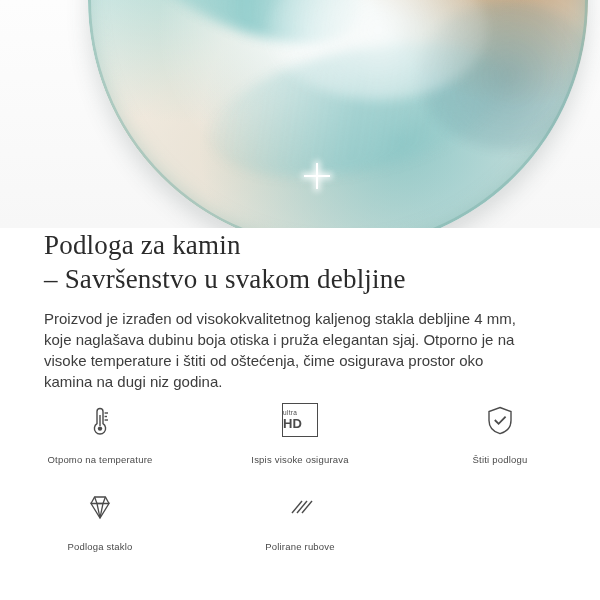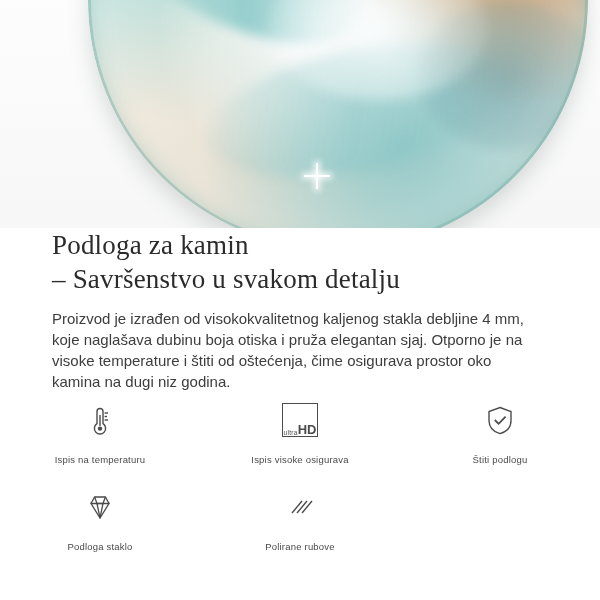--- a/index.html
+++ b/index.html
@@ -87,21 +87,21 @@
     position: absolute;
     background: #ffffff;
     box-shadow: 0 0 6px 2px rgba(255,255,255,0.9);
   }
   .sparkle::before { left: 12px; top: 0; width: 2px; height: 26px; }
   .sparkle::after  { left: 0; top: 12px; width: 26px; height: 2px; }
 
   
   .content {
     position: absolute;
-    left: 16px;
+    left: 8px;
     top: 228px;
     width: 546px;
   }
   .headline {
     margin: 0;
     padding: 0 36px;
     font-family: "Liberation Serif", serif;
     font-weight: 400;
     font-size: 27px;
     line-height: 34px;
@@ -148,22 +148,22 @@
     font-size: 9.5px;
     color: #4a4a4a;
     text-align: center;
     letter-spacing: 0.2px;
   }
   .hd-badge {
     width: 34px;
     height: 32px;
     border: 1.6px solid #4b4b4b;
     display: flex;
-    flex-direction: row;
-    align-items: flex-end;
+    flex-direction: column;
+    align-items: flex-start;
     justify-content: center;
     line-height: 1;
   }
   .hd-badge .ultra {
     font-size: 6.5px;
     letter-spacing: 0.3px;
     color: #4b4b4b;
   }
   .hd-badge .hd {
     font-size: 13px;
@@ -186,39 +186,39 @@
       <div class="marble-streak s5"></div>
       <div class="marble-streak s6"></div>
       <div class="disc-ring"></div>
     </div>
     <div class="sparkle"></div>
   </div>
 
   <div class="content">
     <h1 class="headline">
       <span>Podloga za kamin</span>
-      <span class="line2">– Savršenstvo u svakom detalju</span>
+      <span class="line2">– Savršenstvo u svakom debljine</span>
     </h1>
     <p class="paragraph">Proizvod je izrađen od visokokvalitetnog kaljenog stakla debljine 4 mm, koje naglašava dubinu boja otiska i pruža elegantan sjaj. Otporno je na visoke temperature i štiti od oštećenja, čime osigurava prostor oko kamina na dugi niz godina.</p>
   </div>
 
   <div class="features">
 
     <div class="feature">
       <div class="feature-icon">
         <svg width="40" height="40" viewBox="0 0 40 40" fill="none" stroke="#4b4b4b" stroke-width="1.4">
           <path d="M20 8.5a3 3 0 0 0-3 3v12.2a5.6 5.6 0 1 0 6 0V11.5a3 3 0 0 0-3-3z"></path>
           <line x1="20" y1="15" x2="20" y2="26"></line>
           <circle cx="20" cy="28.6" r="2.2" fill="#4b4b4b" stroke="none"></circle>
           <line x1="24.6" y1="13" x2="28" y2="13"></line>
           <line x1="24.6" y1="16.5" x2="27" y2="16.5"></line>
           <line x1="24.6" y1="20" x2="28" y2="20"></line>
         </svg>
       </div>
-      <div class="feature-label">Ispis na temperaturu</div>
+      <div class="feature-label">Otpomo na temperature</div>
     </div>
 
     <div class="feature">
       <div class="feature-icon">
         <div class="hd-badge">
           <span class="ultra">ultra</span>
           <span class="hd">HD</span>
         </div>
       </div>
       <div class="feature-label">Ispis visoke osigurava</div>

